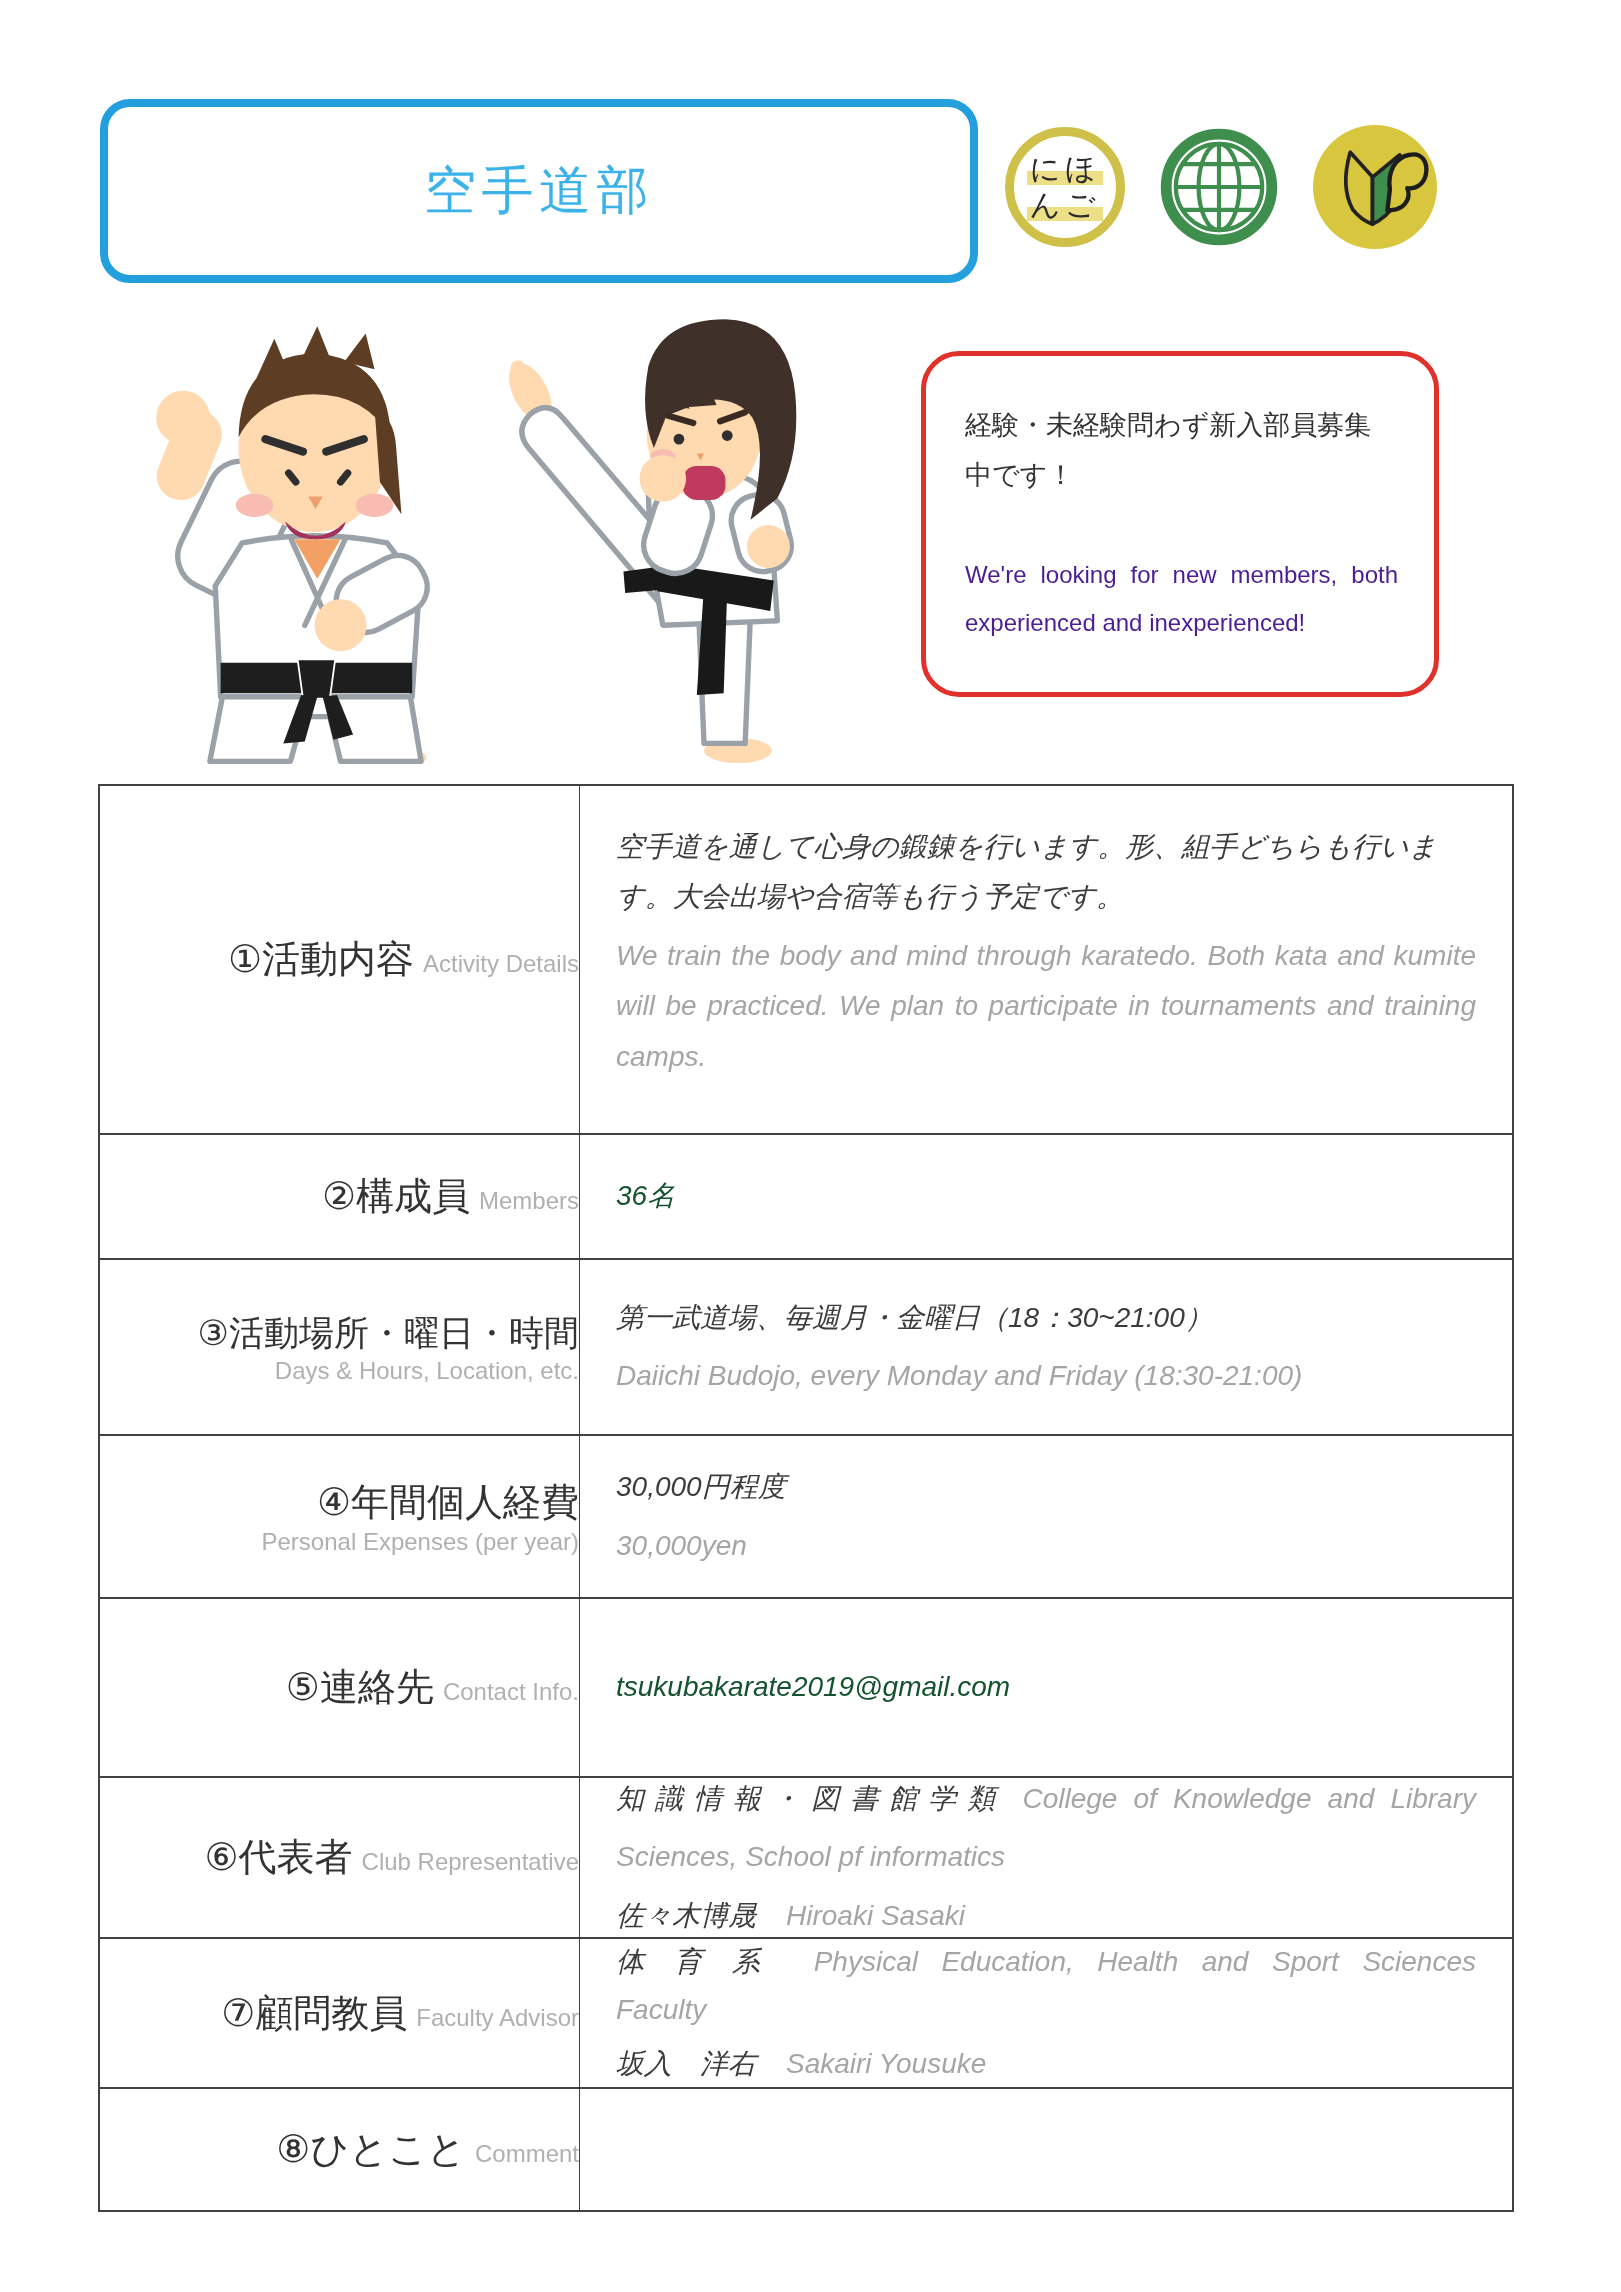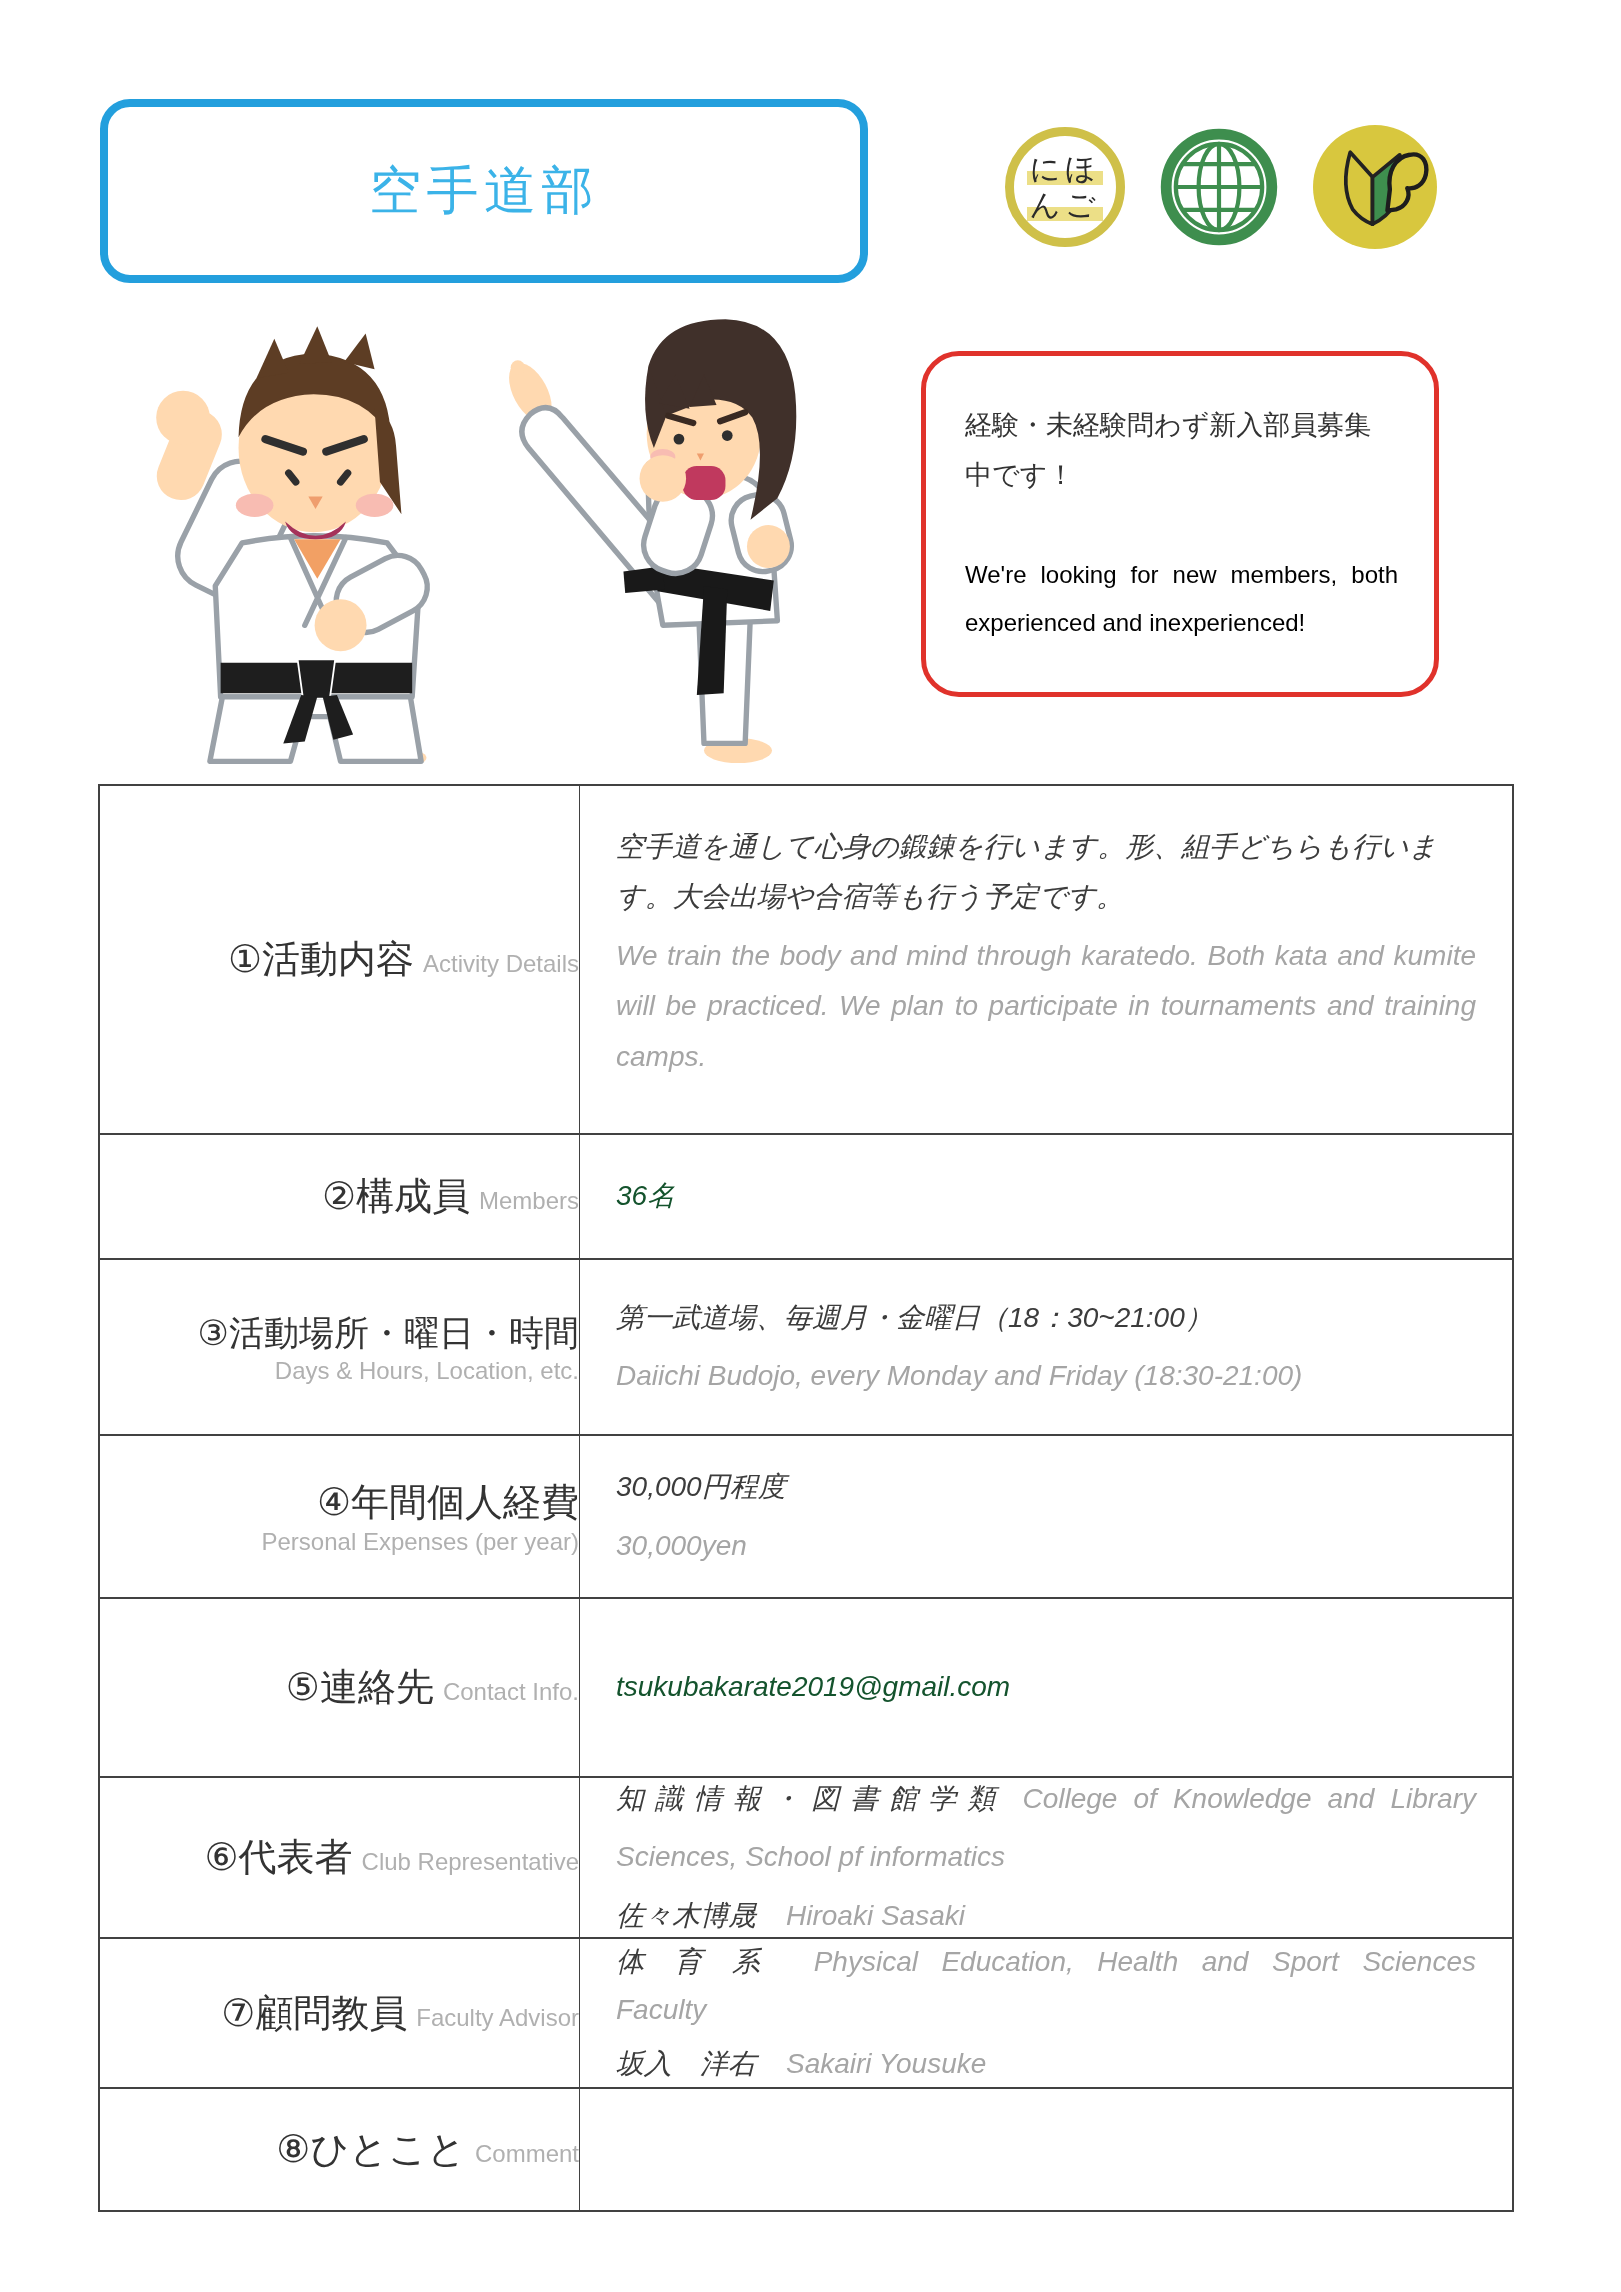--- a/index.html
+++ b/index.html
@@ -2,21 +2,21 @@
 <html style="font-size:14.3px"><head>
 <meta charset="utf-8">
 <style>
   html,body{margin:0;padding:0;background:#ffffff;}
   .page{
     position:relative;width:1621px;height:2293px;background:#fff;overflow:hidden;
     font-family:"Liberation Sans","DejaVu Sans",sans-serif;color:#3c3c3c;
   }
   
   .title-box{
-    position:absolute;left:100px;top:99px;width:768px;height:184px;
+    position:absolute;left:100px;top:99px;width:878px;height:184px;
     border:8px solid #239fdd;border-radius:30px;background:#fff;
     display:flex;align-items:center;justify-content:center;box-sizing:border-box;
   }
   .title-text{font-size:52px;color:#3bb3e8;letter-spacing:5.4px;font-weight:500;}
   
   .badge{position:absolute;border-radius:50%;box-sizing:border-box;}
   .badge-nihongo{
     left:1005px;top:127px;width:120px;height:120px;border:9.9px solid #cfc049;background:#fff;
     display:flex;flex-direction:column;align-items:center;justify-content:center;
   }
@@ -32,21 +32,21 @@
   .figure{position:absolute;top:0;}
   .fig-male{left:0;}
   .fig-female{left:367px;}
   
   .recruit-box{
     position:absolute;left:921px;top:351px;width:518px;height:346px;
     border:5.4px solid #e0322b;border-radius:38px;background:#fff;box-sizing:border-box;
     padding:45px 36px 11px 39px;
   }
   .recruit-jp{margin:0;font-size:27px;line-height:1.85;color:#333;}
-  .recruit-en{margin:50px 0 0 0;font-size:24px;line-height:2.0;color:#000000;text-align:justify;}
+  .recruit-en{margin:50px 0 0 0;font-size:24px;line-height:2.0;color:#4c1d95;text-align:justify;}
   
   .info-table{
     position:absolute;left:98px;top:784px;width:1416px;
     border:2.7px solid #414141;box-sizing:border-box;background:#fff;
   }
   .t-row{display:flex;border-bottom:2.7px solid #414141;box-sizing:border-box;}
   .t-row:last-child{border-bottom:none;}
   .r1{height:349px}.r2{height:125px}.r3{height:176px}.r4{height:163px}
   .r5{height:179px}.r6{height:161px}.r7{height:150px}.r8{height:121px}
   .t-hdr{

